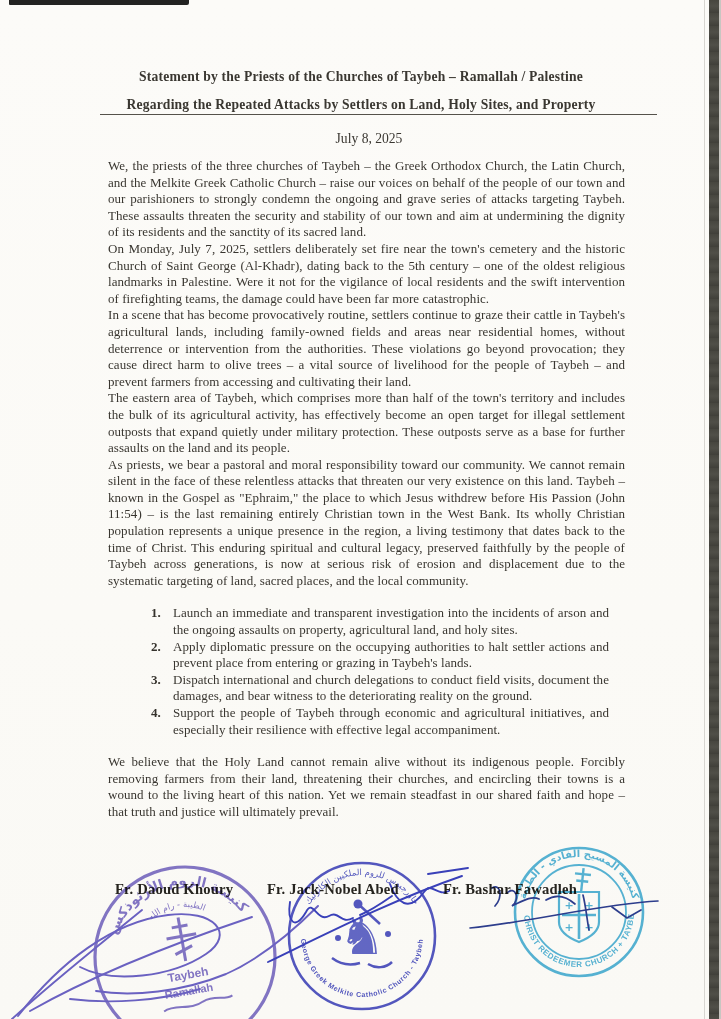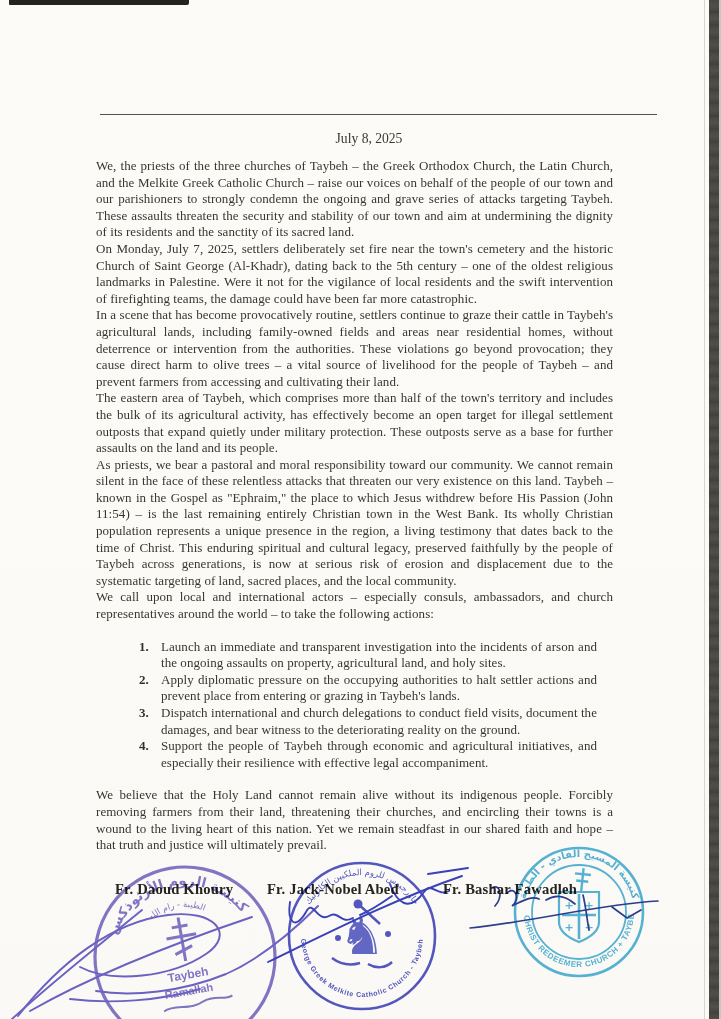--- a/index.html
+++ b/index.html
@@ -15,21 +15,21 @@
   .scan-right-strip{position:absolute;top:0;right:2px;width:10px;height:100%;
     background:repeating-linear-gradient(180deg,#47463f 0px,#504f48 6px,#403f39 13px);}
   .scan-right-edge{position:absolute;top:0;right:0;width:2px;height:100%;background:#c8c6c1;}
 
   .title-block{position:absolute;left:96px;top:63px;width:530px;text-align:center;
     font-weight:bold;font-size:13.6px;line-height:28px;color:#3a3731;letter-spacing:.2px;}
   .rule{position:absolute;left:100px;top:114px;width:557px;border-top:1.6px solid #55524b;}
   .date-line{position:absolute;left:96px;top:131px;width:546px;text-align:center;
     font-size:13.6px;color:#3a3731;}
 
-  .bodytext{position:absolute;left:96px;top:158px;width:517px;
+  .bodytext{position:absolute;left:108px;top:158px;width:517px;
     font-size:13px;line-height:16.6px;color:#393630;text-align:justify;letter-spacing:.05px;}
   .bodytext p{margin:0;}
   ol.actions{margin:16px;padding:0 0 0 49px;list-style:none;counter-reset:act;}
   ol.actions li{counter-increment:act;position:relative;text-align:justify;}
   ol.actions li::before{content:counter(act) ".";position:absolute;left:-22px;font-weight:bold;color:#35322c;}
 
   .signatures{position:absolute;left:0;top:0;width:721px;height:0;}
   .sig-name{position:absolute;font-weight:bold;font-size:14.6px;color:#26241f;letter-spacing:.2px;white-space:nowrap;}
   .sig-1{left:115px;top:881px;}
   .sig-2{left:267px;top:881px;}
@@ -42,31 +42,32 @@
 </head>
 <body>
 
 <div class="page"></div>
 <div class="scan-top"></div>
 <div class="scan-right-line"></div>
 <div class="scan-right-strip"></div>
 <div class="scan-right-edge"></div>
 
 <div class="title-block">
+  <div>Statement by the Priests of the Churches of Taybeh – Ramallah / Palestine</div>
+  <div>Regarding the Repeated Attacks by Settlers on Land, Holy Sites, and Property</div>
 </div>
 <div class="rule"></div>
 <div class="date-line">July 8, 2025</div>
 
 <div class="bodytext">
   <p>We, the priests of the three churches of Taybeh – the Greek Orthodox Church, the Latin Church, and the Melkite Greek Catholic Church – raise our voices on behalf of the people of our town and our parishioners to strongly condemn the ongoing and grave series of attacks targeting Taybeh. These assaults threaten the security and stability of our town and aim at undermining the dignity of its residents and the sanctity of its sacred land.</p>
   <p>On Monday, July 7, 2025, settlers deliberately set fire near the town's cemetery and the historic Church of Saint George (Al-Khadr), dating back to the 5th century – one of the oldest religious landmarks in Palestine. Were it not for the vigilance of local residents and the swift intervention of firefighting teams, the damage could have been far more catastrophic.</p>
   <p>In a scene that has become provocatively routine, settlers continue to graze their cattle in Taybeh's agricultural lands, including family-owned fields and areas near residential homes, without deterrence or intervention from the authorities. These violations go beyond provocation; they cause direct harm to olive trees – a vital source of livelihood for the people of Taybeh – and prevent farmers from accessing and cultivating their land.</p>
   <p>The eastern area of Taybeh, which comprises more than half of the town's territory and includes the bulk of its agricultural activity, has effectively become an open target for illegal settlement outposts that expand quietly under military protection. These outposts serve as a base for further assaults on the land and its people.</p>
   <p>As priests, we bear a pastoral and moral responsibility toward our community. We cannot remain silent in the face of these relentless attacks that threaten our very existence on this land. Taybeh – known in the Gospel as "Ephraim," the place to which Jesus withdrew before His Passion (John 11:54) – is the last remaining entirely Christian town in the West Bank. Its wholly Christian population represents a unique presence in the region, a living testimony that dates back to the time of Christ. This enduring spiritual and cultural legacy, preserved faithfully by the people of Taybeh across generations, is now at serious risk of erosion and displacement due to the systematic targeting of land, sacred places, and the local community.</p>
-  <p>We call upon local and international actors – especially consuls, ambassadors, and church representatives around the world – to take the following actions:</p>
   <ol class="actions">
     <li>Launch an immediate and transparent investigation into the incidents of arson and the ongoing assaults on property, agricultural land, and holy sites.</li>
     <li>Apply diplomatic pressure on the occupying authorities to halt settler actions and prevent place from entering or grazing in Taybeh's lands.</li>
     <li>Dispatch international and church delegations to conduct field visits, document the damages, and bear witness to the deteriorating reality on the ground.</li>
     <li>Support the people of Taybeh through economic and agricultural initiatives, and especially their resilience with effective legal accompaniment.</li>
   </ol>
   <p>We believe that the Holy Land cannot remain alive without its indigenous people. Forcibly removing farmers from their land, threatening their churches, and encircling their towns is a wound to the living heart of this nation. Yet we remain steadfast in our shared faith and hope – that truth and justice will ultimately prevail.</p>
 </div>
 
 <div class="signatures">

